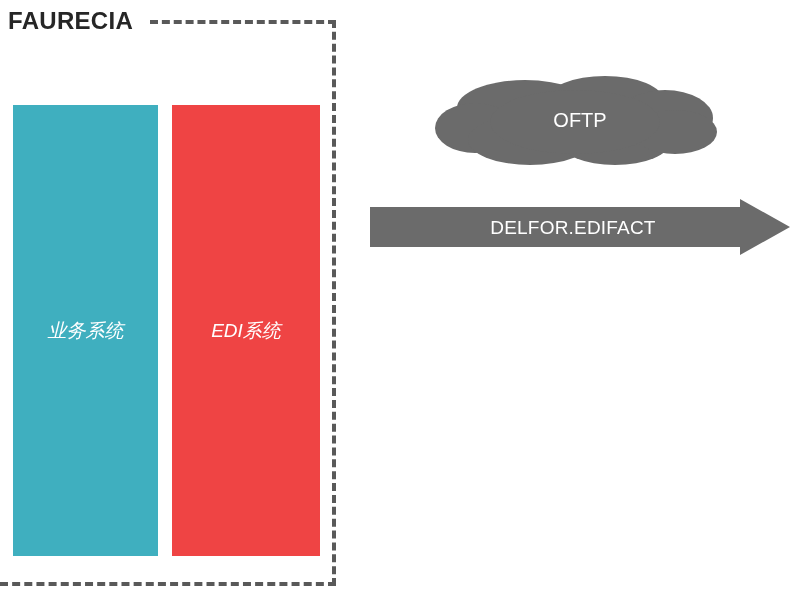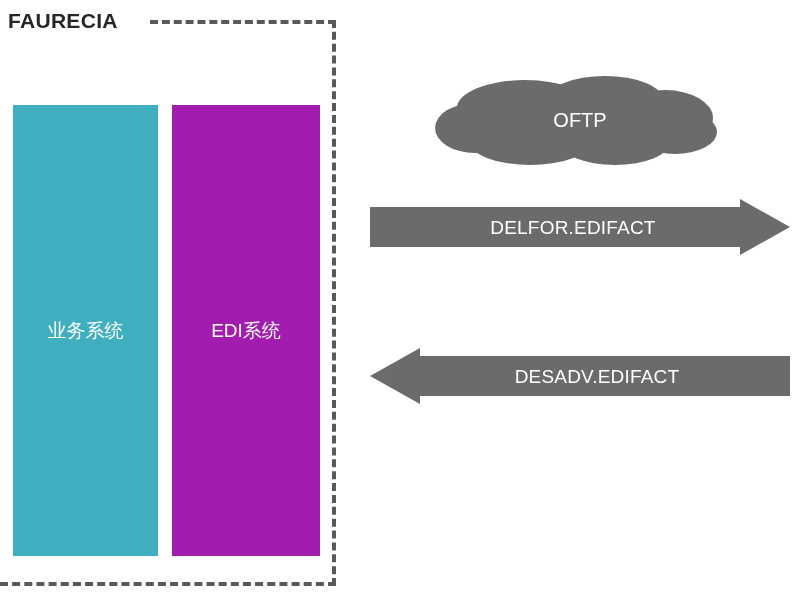--- a/index.html
+++ b/index.html
@@ -17,21 +17,21 @@
     height: 600px;
     background: #ffffff;
     overflow: hidden;
   }
 
   
   #company-title {
     position: absolute;
     left: 8px;
     top: 8px;
-    font-size: 21px;
+    font-size: 24px;
     font-weight: bold;
     color: #262626;
     letter-spacing: 0.3px;
     line-height: 26px;
     white-space: nowrap;
   }
 
   
   .dash-line {
     position: absolute;
@@ -62,34 +62,35 @@
   
   .sys-box {
     position: absolute;
     display: flex;
     align-items: center;
     justify-content: center;
     color: #ffffff;
     font-size: 19px;
     line-height: 24px;
     text-align: right;
+    font-style: italic;
   }
   #box-business {
     left: 13px;
     top: 105px;
     width: 145px;
     height: 451px;
     background: #3FAFBF;
   }
   #box-edi {
     left: 172px;
     top: 105px;
     width: 148px;
     height: 451px;
-    background: #a21caf;
+    background: #ef4444;
   }
 
   
   #cloud-wrap {
     position: absolute;
     left: 430px;
     top: 70px;
     width: 290px;
     height: 100px;
   }
@@ -193,20 +194,14 @@
   </div>
 
   <div class="arrow" id="arrow-delfor">
     <svg width="420" height="56" viewBox="0 0 420 56" xmlns="http://www.w3.org/2000/svg">
       <polygon points="0,8 370,8 370,0 420,28 370,56 370,48 0,48" fill="#6B6B6B"></polygon>
     </svg>
     <div class="arrow-label">DELFOR.EDIFACT</div>
   </div>
 
 
-  <div class="arrow" id="arrow-desadv">
-    <svg width="420" height="56" viewBox="0 0 420 56" xmlns="http://www.w3.org/2000/svg">
-      <polygon points="420,8 50,8 50,0 0,28 50,56 50,48 420,48" fill="#6B6B6B"></polygon>
-    </svg>
-    <div class="arrow-label">DESADV.EDIFACT</div>
-  </div>
 
 </div>
 
 </body></html>

